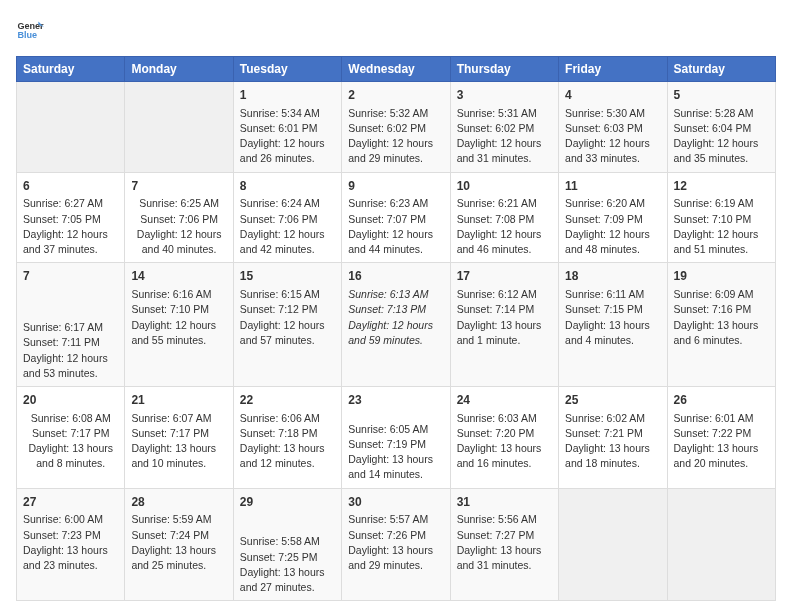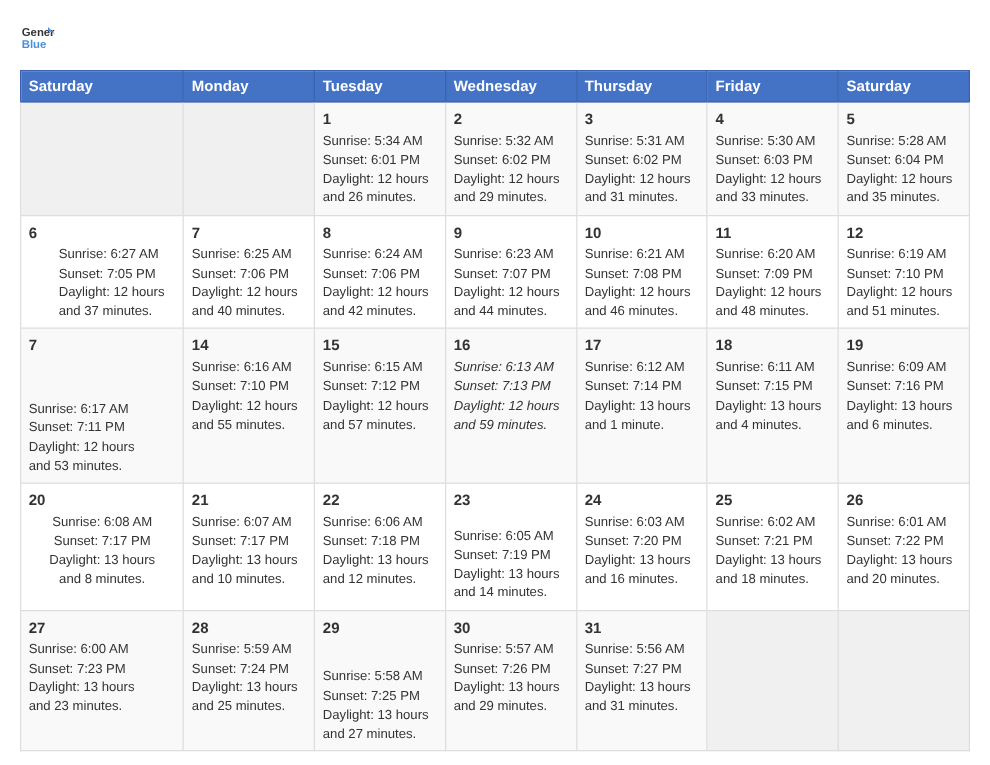--- a/index.html
+++ b/index.html
@@ -151,28 +151,28 @@
           <span class="day-number">5</span>
           <div class="day-info" style="white-space: pre-line;">Sunrise: 5:28 AM
 Sunset: 6:04 PM
 Daylight: 12 hours
 and 35 minutes.</div>
         </td>
       </tr>
       <tr>
         <td>
           <span class="day-number">6</span>
-          <div class="day-info" style="white-space: pre-line; margin-left: 24px;">Sunrise: 6:27 AM
+          <div class="day-info" style="white-space: pre-line;">Sunrise: 6:27 AM
 Sunset: 7:05 PM
 Daylight: 12 hours
 and 37 minutes.</div>
         </td>
         <td>
           <span class="day-number">7</span>
-          <div class="day-info" style="white-space: pre-line;">Sunrise: 6:25 AM
+          <div class="day-info" style="white-space: pre-line; text-align: center;">Sunrise: 6:25 AM
 Sunset: 7:06 PM
 Daylight: 12 hours
 and 40 minutes.</div>
         </td>
         <td>
           <span class="day-number">8</span>
           <div class="day-info" style="white-space: pre-line;">Sunrise: 6:24 AM
 Sunset: 7:06 PM
 Daylight: 12 hours
 and 42 minutes.</div>

